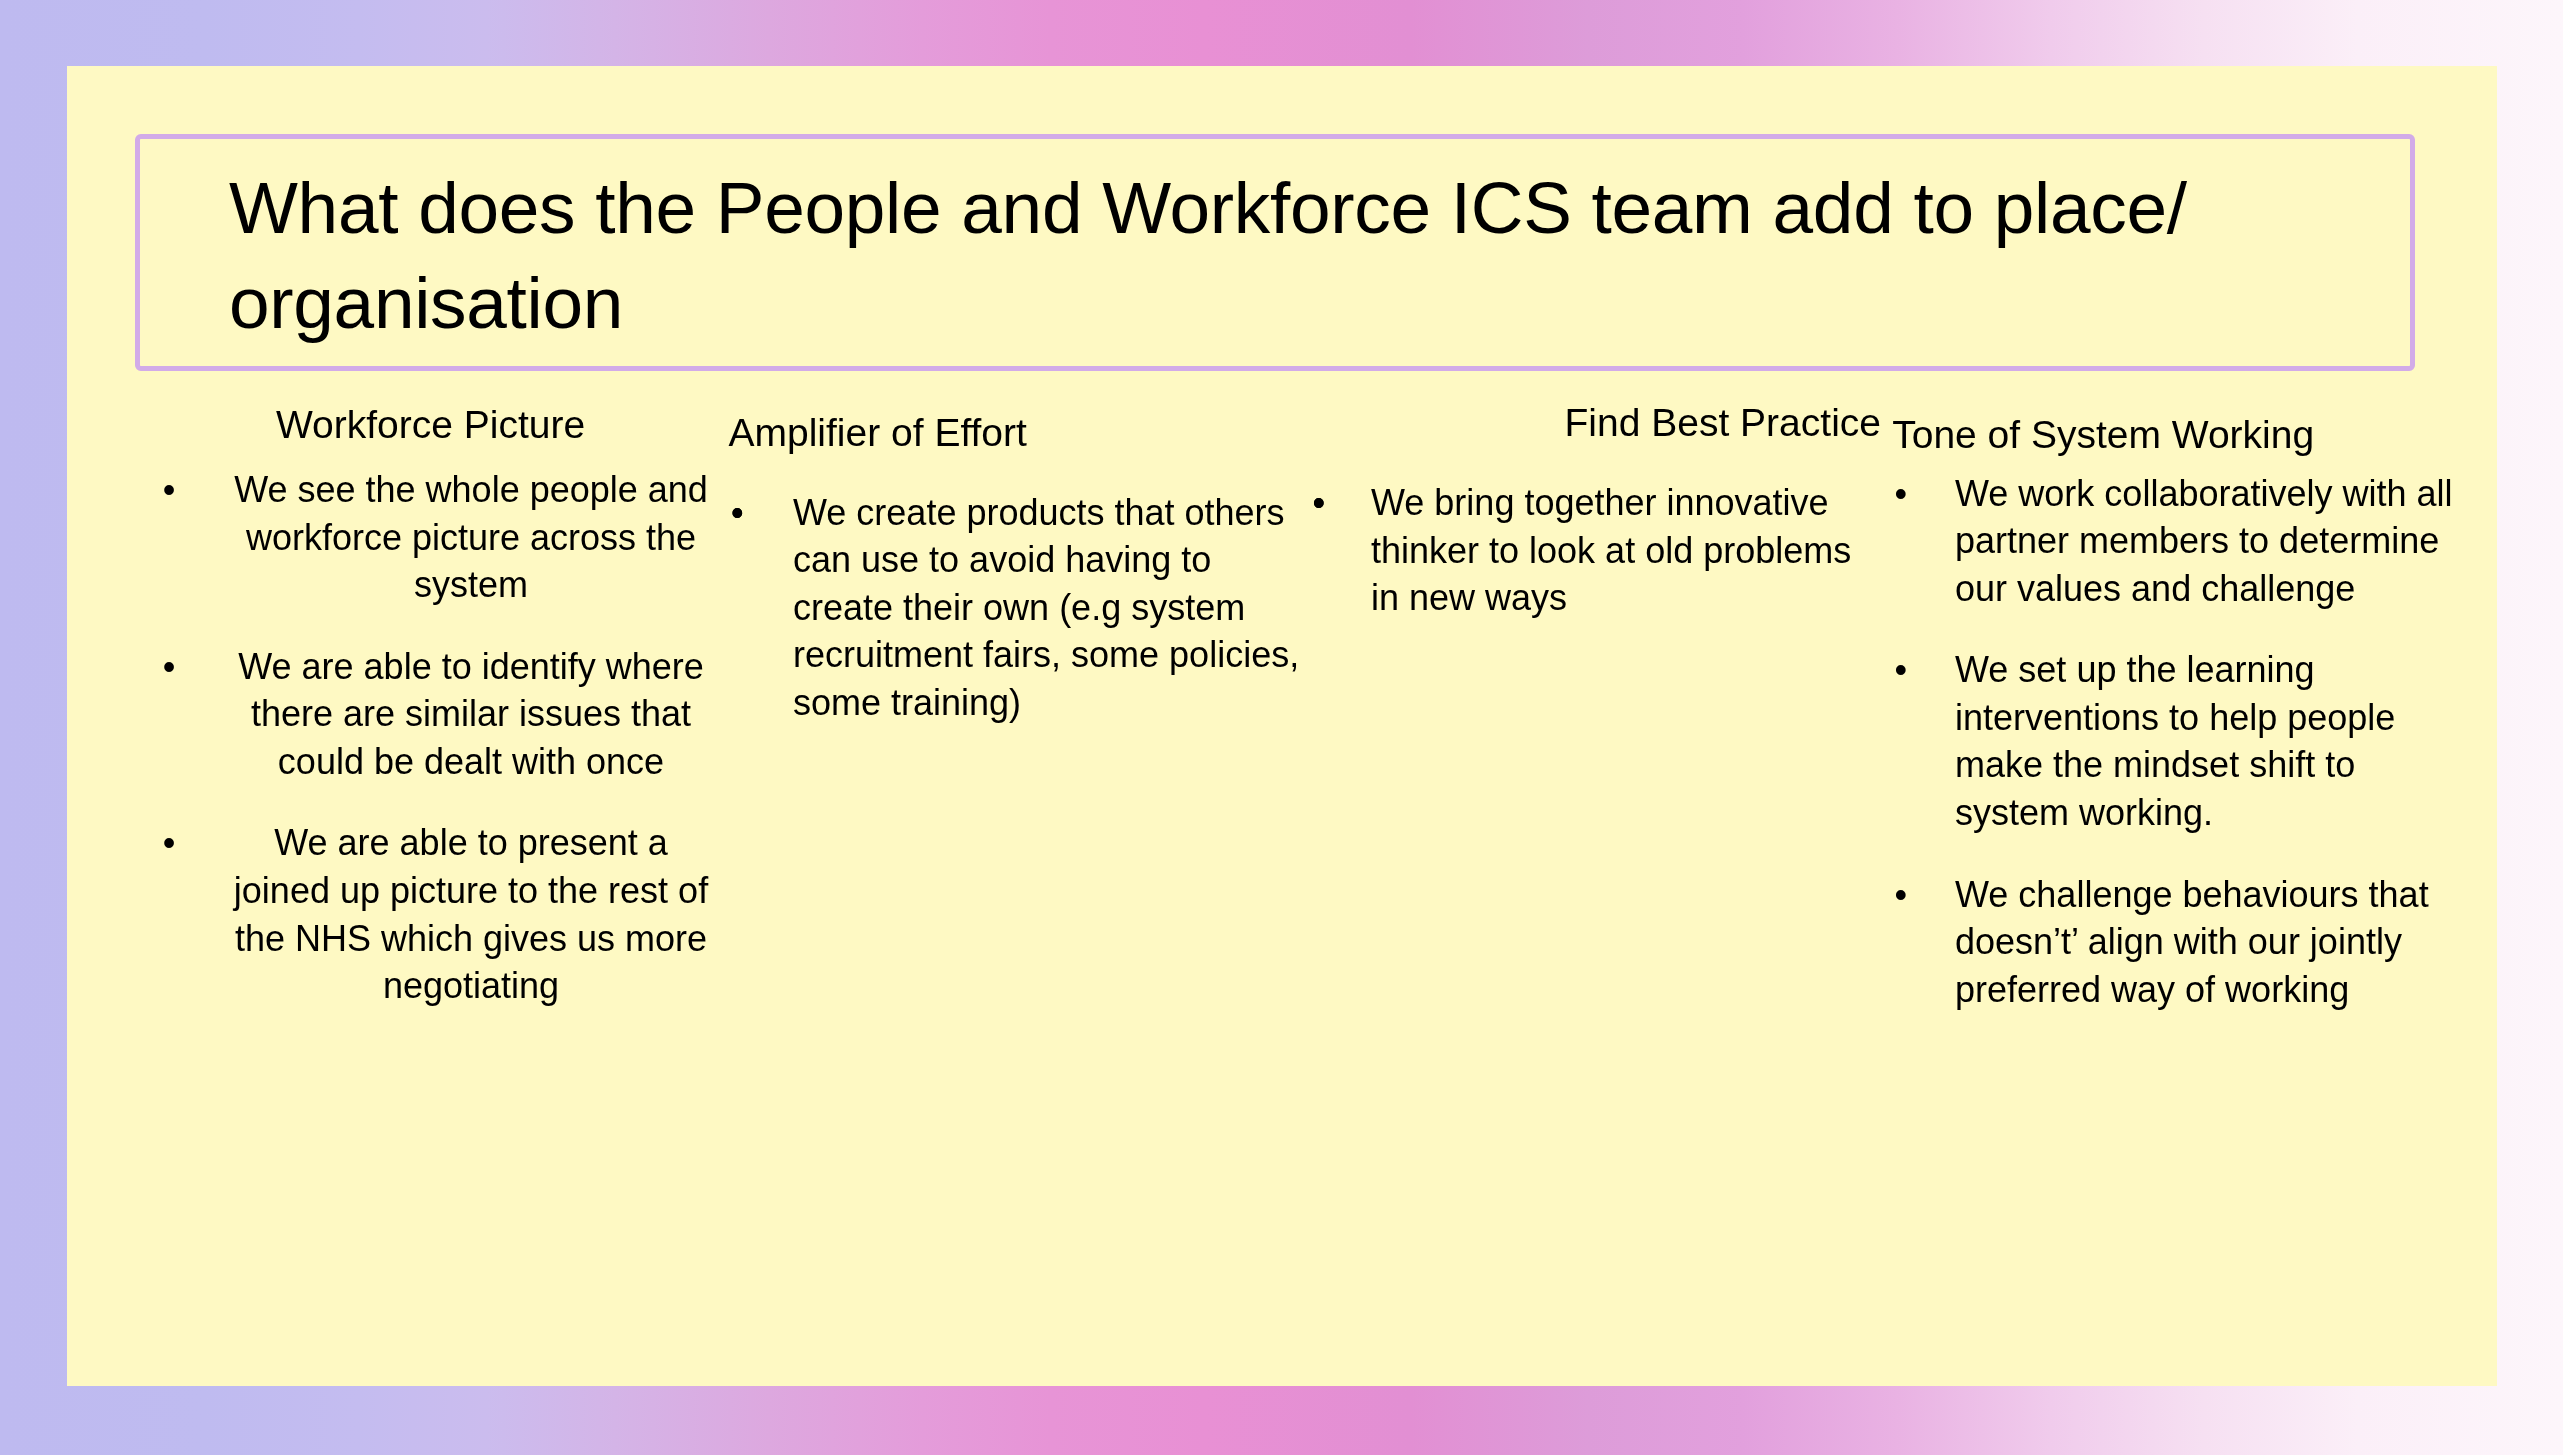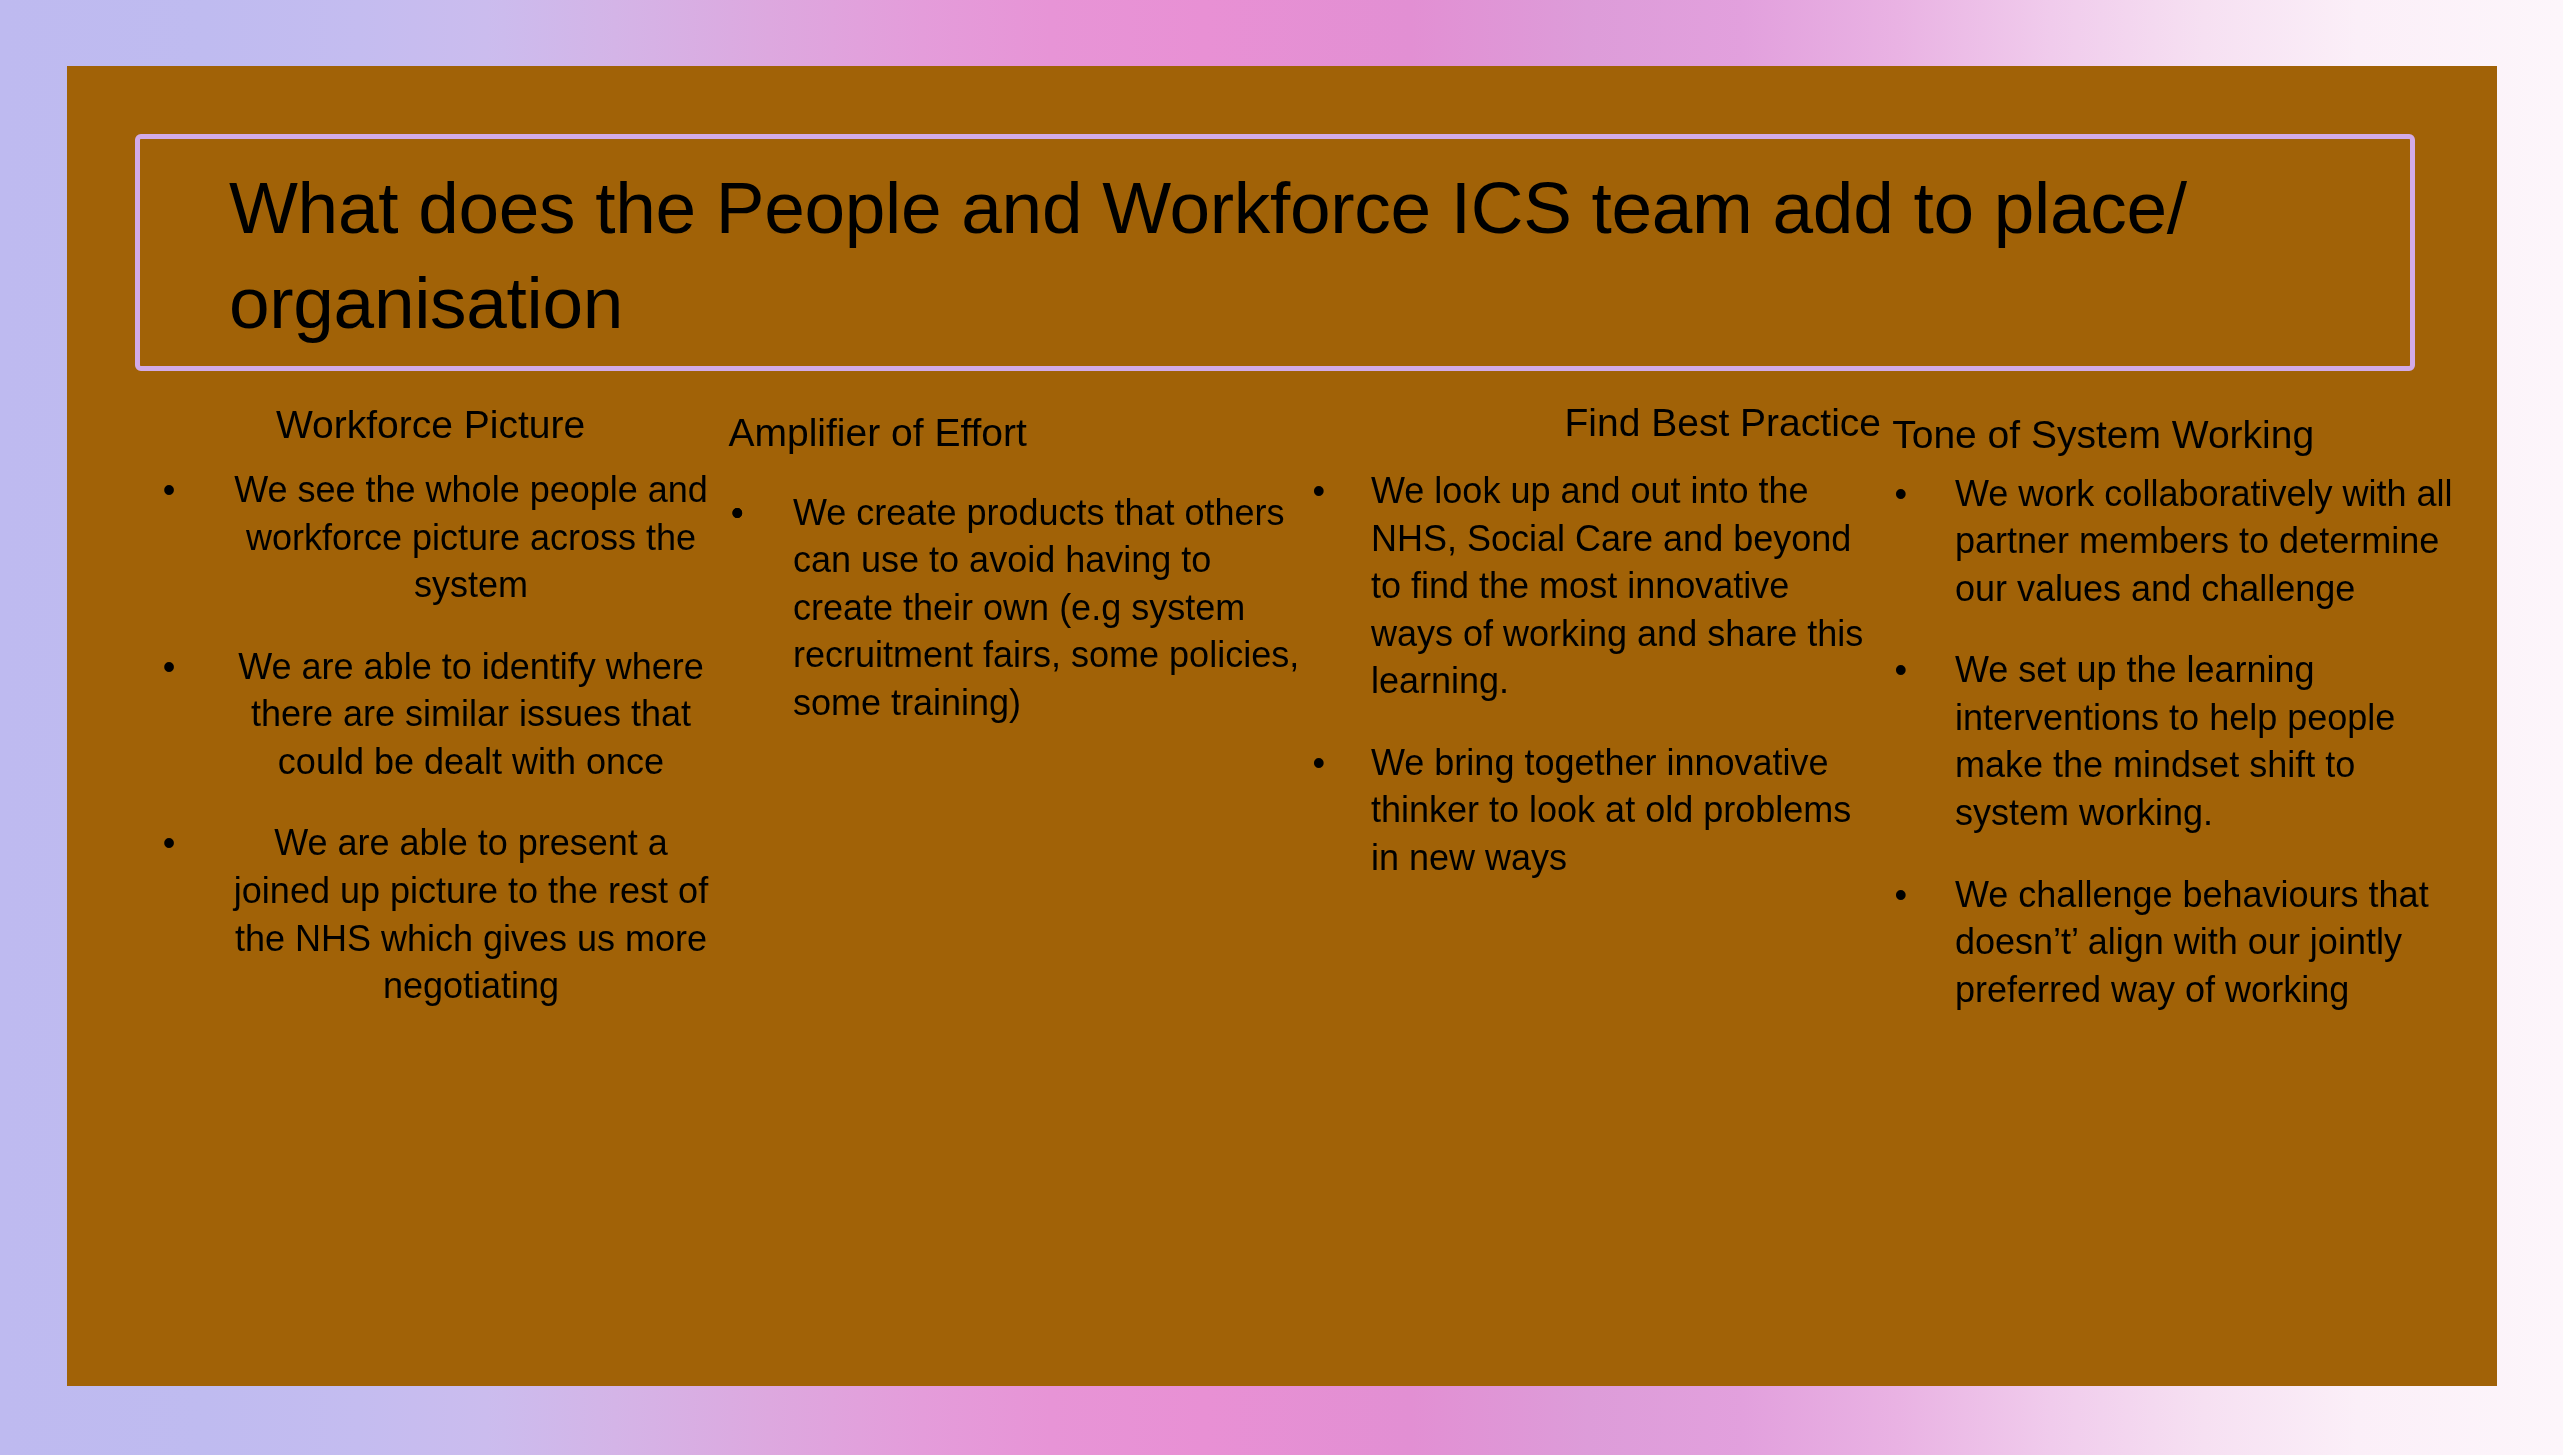--- a/index.html
+++ b/index.html
@@ -37,21 +37,21 @@
     width: 2563px;
     height: 1455px;
   }
 
   .card {
     position: absolute;
     left: 67px;
     top: 66px;
     width: 2430px;
     height: 1320px;
-    background: #a16207;
+    background: #fef9c3;
   }
 
   .title-box {
     position: absolute;
     left: 68px;
     top: 68px;
     width: 2280px;
     height: 237px;
     border: 5.8px solid #d2abe8;
     border-radius: 5.8px;
@@ -180,21 +180,20 @@
             <span class="bullet-text">We create products that others can use to avoid having to create their own (e.g system recruitment fairs, some policies, some training)</span>
           </li>
         </ul>
       </div>
 
       <div class="col col-2">
         <div class="col-head">Find Best Practice</div>
         <ul class="bullets">
           <li class="bullet">
             <span class="dot">•</span>
-            <span class="bullet-text">We look up and out into the NHS, Social Care and beyond to find the most innovative ways of working and share this learning.</span>
           </li>
           <li class="bullet">
             <span class="dot">•</span>
             <span class="bullet-text">We bring together innovative thinker to look at old problems in new ways</span>
           </li>
         </ul>
       </div>
 
       <div class="col col-3">
         <div class="col-head">Tone of System Working</div>

